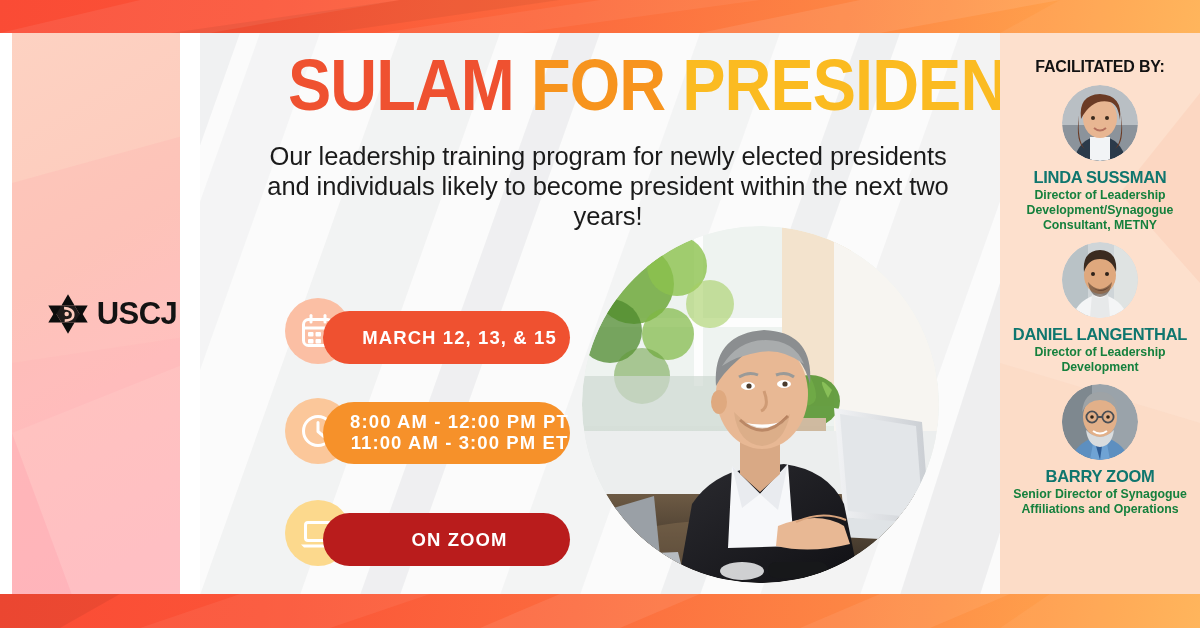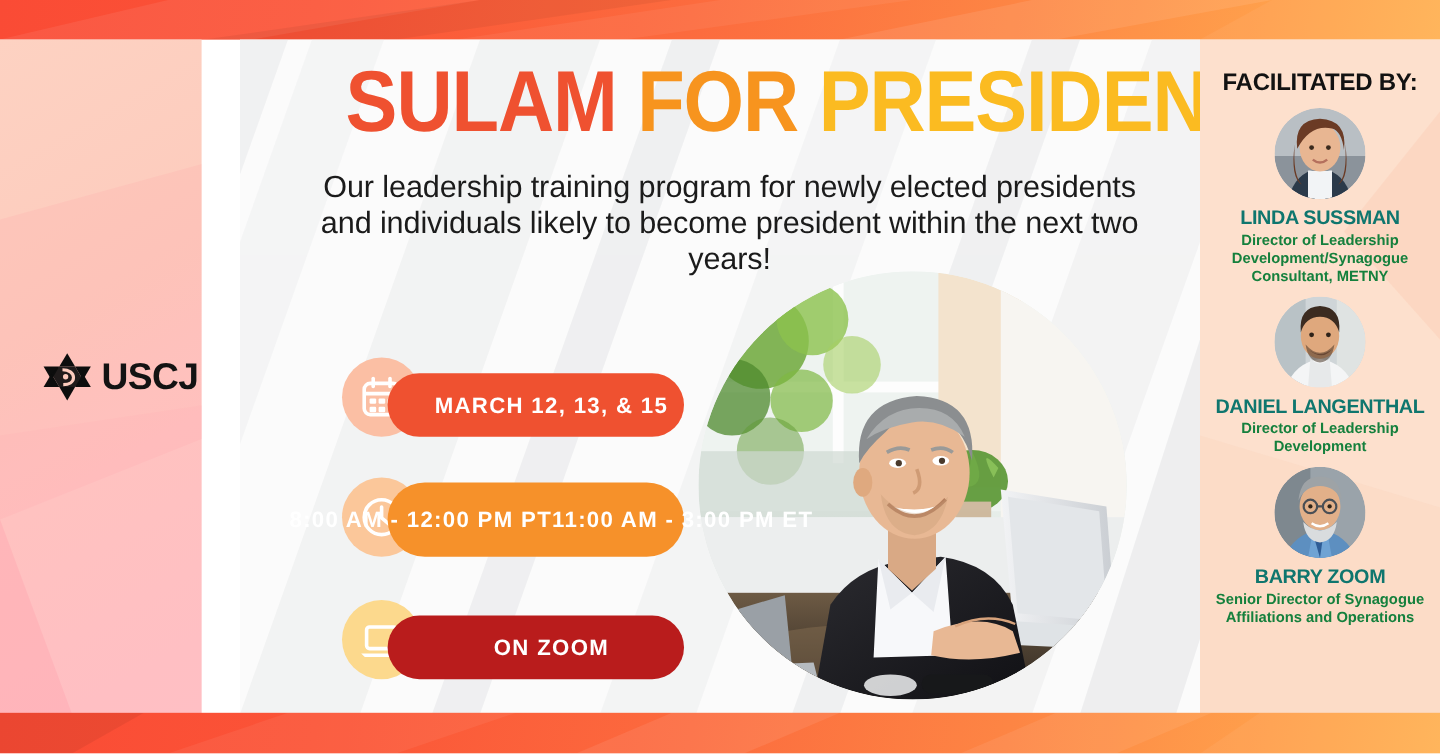--- a/index.html
+++ b/index.html
@@ -14,21 +14,21 @@
   .band {
     position:absolute; left:0; width:1200px; height:33px;
     background:linear-gradient(100deg,#fa4b35 0%,#fb5437 22%,#fc6b3e 48%,#fd8544 70%,#ffa04c 88%,#ffb154 100%);
     overflow:hidden;
   }
   .band.top { top:0; }
   .band.bottom { bottom:0; height:34px; }
 
   
   .left-panel {
-    position:absolute; left:0; top:33px; width:168px; height:562px;
+    position:absolute; left:12px; top:33px; width:168px; height:562px;
     background:linear-gradient(150deg,#fdd2c2 0%,#fdcbbd 38%,#ffc7c4 62%,#ffc3c8 100%);
     overflow:hidden;
   }
   .logo-wrap {
     position:absolute; left:0; top:0; width:200px; height:562px;
     display:flex; align-items:center; justify-content:center; gap:8px;
   }
   .logo-mark { width:42px; height:42px; display:block; }
   .logo-text {
     font-size:31px; font-weight:bold; color:#131313;
@@ -81,42 +81,42 @@
     display:flex; align-items:center; justify-content:center;
     flex:0 0 auto; z-index:1;
   }
   .pill .bar {
     height:53px; margin-left:-28px; border-radius:27px;
     display:flex; align-items:center; justify-content:center;
     color:#fff; font-weight:bold; letter-spacing:1.1px;
     font-size:18.5px; padding:0 22px 0 48px; z-index:2;
     font-family:"Liberation Sans", sans-serif;
   }
-  .pill.two .bar { height:62px; border-radius:31px; flex-direction:row; line-height:1.12; }
+  .pill.two .bar { height:62px; border-radius:31px; flex-direction:column; line-height:1.12; }
   .pill .bar span { display:block; white-space:nowrap; }
 
   .pill.p1 { top:265px; }
   .pill.p1 .badge { background:#fbbfa4; }
   .pill.p1 .bar { background:#ef5130; width:247px; }
   .pill.p2 { top:365px; }
   .pill.p2 .badge { background:#fbc79a; }
   .pill.p2 .bar { background:#f6912a; width:247px; }
   .pill.p3 { top:467px; }
   .pill.p3 .badge { background:#fcd98d; }
   .pill.p3 .bar { background:#b91c1c; width:247px; }
 
   
   .right-panel {
     position:absolute; left:1000px; top:33px; width:200px; height:562px;
     background:#fde0cd; overflow:hidden;
     display:flex; flex-direction:column; align-items:center;
   }
   .fac-head {
     position:relative; z-index:2;
-    margin-top:25px; font-size:20px; font-weight:bold;
+    margin-top:25px; font-size:16px; font-weight:bold;
     color:#121212; letter-spacing:-0.2px;
     font-family:"Liberation Sans", sans-serif;
   }
   .fac {
     position:relative; z-index:2;
     width:200px; display:flex; flex-direction:column; align-items:center;
   }
   .fac .ava {
     width:76px; height:76px; border-radius:50%; overflow:hidden;
     margin-top:9px;

